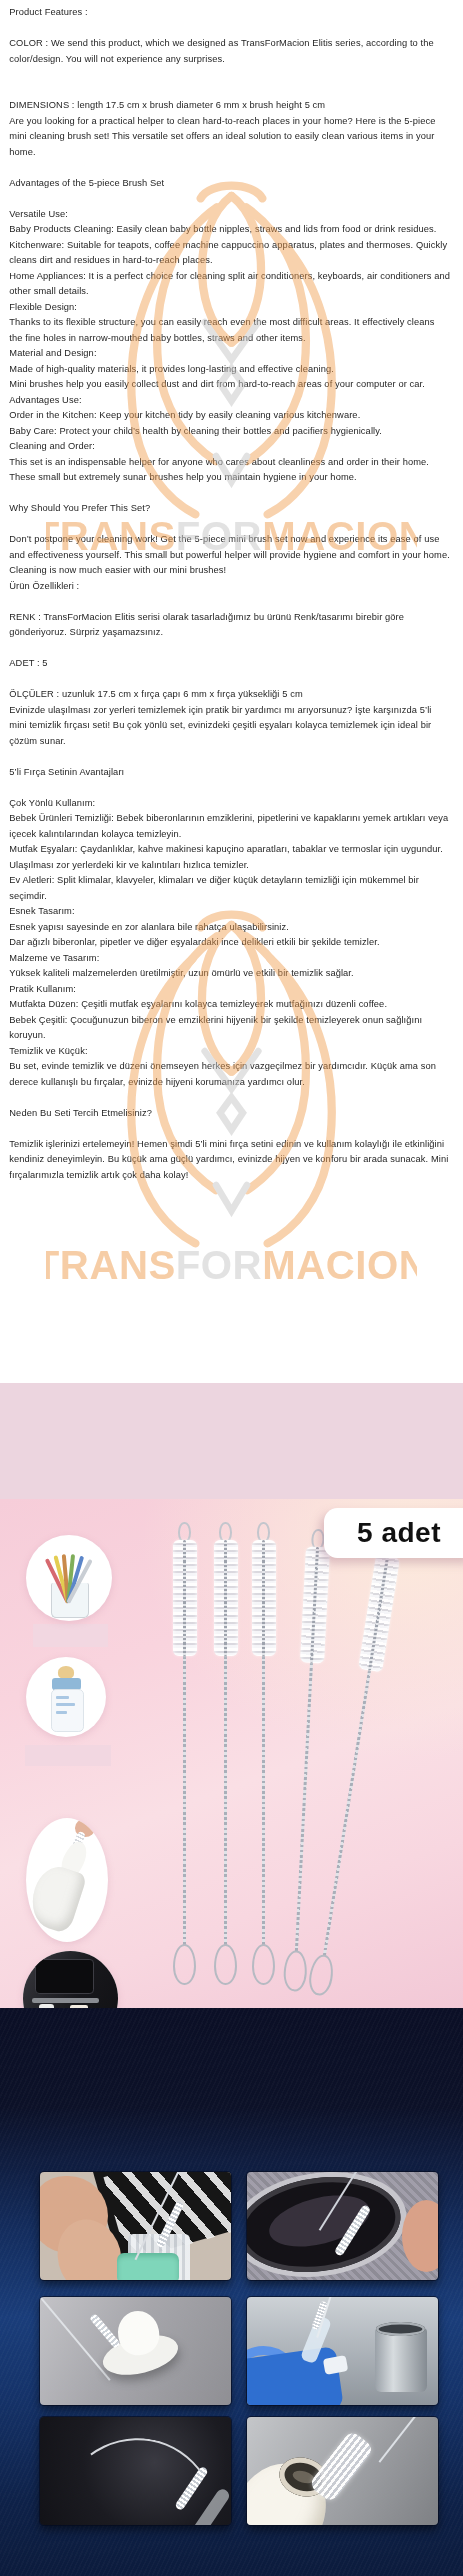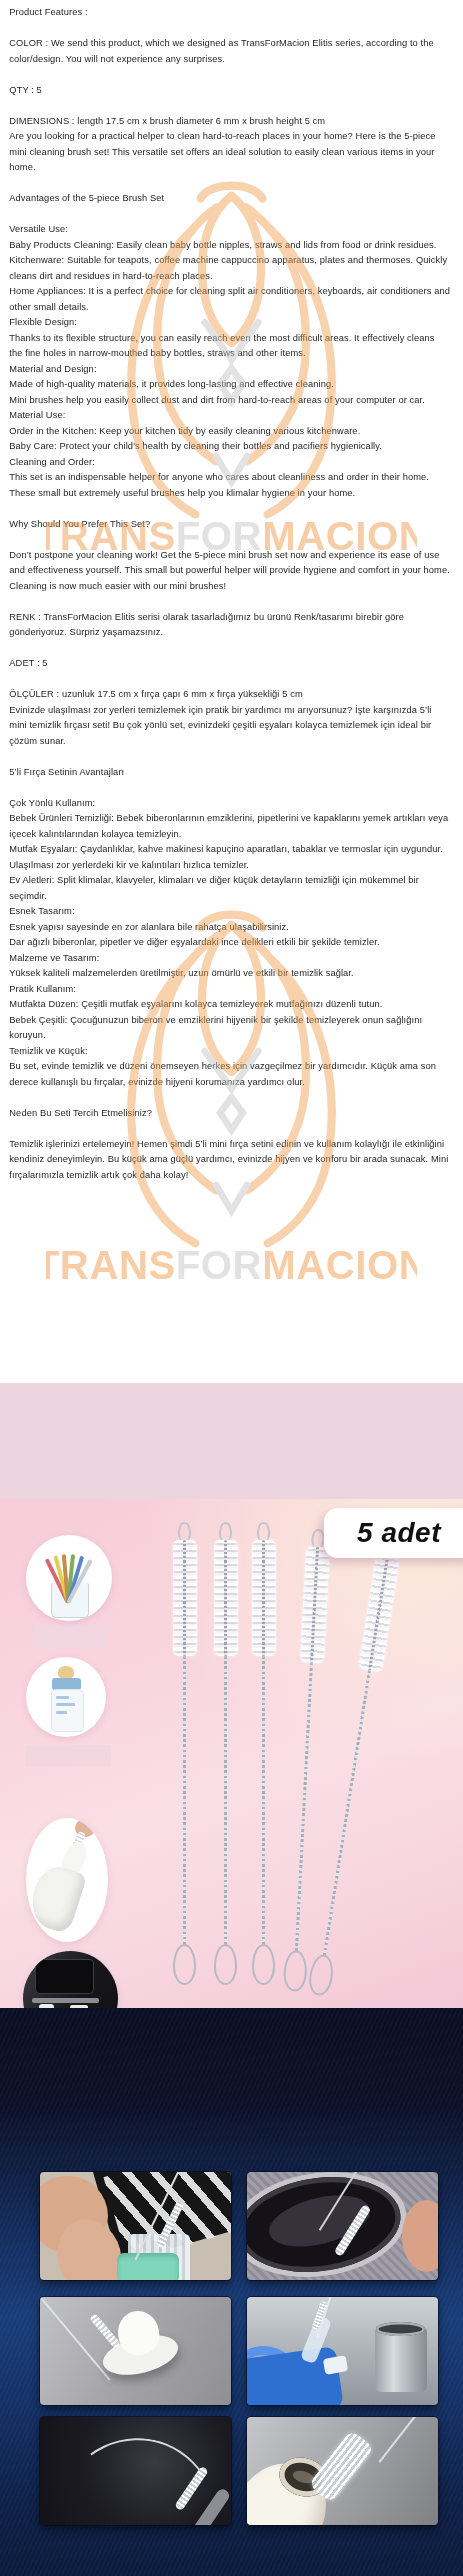--- a/index.html
+++ b/index.html
@@ -14,21 +14,21 @@
   
   .wm{position:absolute;width:371px;height:397px;left:46px;opacity:.5;pointer-events:none;z-index:5;}
   .wm svg{width:100%;height:100%;display:block;}
   .wm1{top:170px;} .wm2{top:899px;}
 
   
   .pink-band{position:absolute;left:0;top:1383px;width:464px;height:116px;background:#ecd5df;}
   .product-img{position:absolute;left:0;top:1499px;width:464px;height:509px;overflow:hidden;
     background:
       radial-gradient(120% 90% at 88% 8%, rgba(252,236,220,.95) 0%, rgba(252,221,226,0) 48%),
-      linear-gradient(160deg,#f6cdd9 0%,#f9d4de 30%,#fadfe5 55%,#f8d7e0 75%,#f2c8d6 100%); font-style: italic;}
+      linear-gradient(160deg,#f6cdd9 0%,#f9d4de 30%,#fadfe5 55%,#f8d7e0 75%,#f2c8d6 100%);}
   .badge{position:absolute;left:324px;top:9.3px;width:150px;height:50px;background:#fff;
     border-radius:13.4px 0 0 13.4px;box-shadow:-4.1px 5.2px 9.3px rgba(160,110,135,.35);
     display:flex;align-items:center;justify-content:center;z-index:8;}
   .badge span{font-size:28px;font-weight:bold;color:#111;letter-spacing:0.5px;}
 
   
   .brush{position:absolute;width:29px;display:flex;flex-direction:column;align-items:center;transform-origin:50% 0;z-index:4;}
   .b-loop-top{width:8.2px;height:16.5px;border:2.1px solid #c3c6cd;border-radius:50%;margin-bottom:-2.1px;}
   .b-head{width:24px;height:116px;border-radius:6.2px;position:relative;
     background:repeating-linear-gradient(180deg,rgba(255,255,255,.98) 0 2.6px,rgba(213,216,223,.85) 2.6px 4.6px,rgba(245,246,249,.97) 4.6px 7.2px);
@@ -136,70 +136,70 @@
 <div class="page">
 
   <div class="text-area">
     <div class="text-col">
       <div>
 
       <p class="h">Product Features :</p>
           <p class="gap"></p>
           <p class="b">COLOR : We send this product, which we designed as TransForMacion Elitis series, according to the color/design. You will not experience any surprises.</p>
           <p class="gap"></p>
-          <p class="b">QTY : 5</p>
           <p class="gap"></p>
           <p class="b">DIMENSIONS : length 17.5 cm x brush diameter 6 mm x brush height 5 cm</p>
           <p class="b">Are you looking for a practical helper to clean hard-to-reach places in your home? Here is the 5-piece mini cleaning brush set! This versatile set offers an ideal solution to easily clean various items in your home.</p>
           <p class="gap"></p>
           <p class="b">Advantages of the 5-piece Brush Set</p>
           <p class="gap"></p>
           <p class="b">Versatile Use:</p>
           <p class="b">Baby Products Cleaning: Easily clean baby bottle nipples, straws and lids from food or drink residues.</p>
           <p class="b">Kitchenware: Suitable for teapots, coffee machine cappuccino apparatus, plates and thermoses. Quickly cleans dirt and residues in hard-to-reach places.</p>
           <p class="b">Home Appliances: It is a perfect choice for cleaning split air conditioners, keyboards, air conditioners and other small details.</p>
           <p class="b">Flexible Design:</p>
           <p class="b">Thanks to its flexible structure, you can easily reach even the most difficult areas. It effectively cleans the fine holes in narrow-mouthed baby bottles, straws and other items.</p>
           <p class="b">Material and Design:</p>
           <p class="b">Made of high-quality materials, it provides long-lasting and effective cleaning.</p>
           <p class="b">Mini brushes help you easily collect dust and dirt from hard-to-reach areas of your computer or car.</p>
-          <p class="b">Material Use:</p>
+          <p class="b">Advantages Use:</p>
           <p class="b">Order in the Kitchen: Keep your kitchen tidy by easily cleaning various kitchenware.</p>
           <p class="b">Baby Care: Protect your child’s health by cleaning their bottles and pacifiers hygienically.</p>
           <p class="b">Cleaning and Order:</p>
           <p class="b">This set is an indispensable helper for anyone who cares about cleanliness and order in their home.</p>
-          <p class="b">These small but extremely useful brushes help you klimalar hygiene in your home.</p>
+          <p class="b">These small but extremely sunar brushes help you maintain hygiene in your home.</p>
           <p class="gap"></p>
           <p class="b">Why Should You Prefer This Set?</p>
           <p class="gap"></p>
           <p class="b">Don’t postpone your cleaning work! Get the 5-piece mini brush set now and experience its ease of use and effectiveness yourself. This small but powerful helper will provide hygiene and comfort in your home. Cleaning is now much easier with our mini brushes!</p>
         </div>
       <div>
 
+      <p class="h">Ürün Özellikleri :</p>
           <p class="gap"></p>
           <p class="b">RENK : TransForMacion Elitis serisi olarak tasarladığımız bu ürünü Renk/tasarımı birebir göre gönderiyoruz. Sürpriz yaşamazsınız.</p>
           <p class="gap"></p>
           <p class="b">ADET : 5</p>
           <p class="gap"></p>
           <p class="b">ÖLÇÜLER : uzunluk 17.5 cm x fırça çapı 6 mm x fırça yüksekliği 5 cm</p>
           <p class="b">Evinizde ulaşılması zor yerleri temizlemek için pratik bir yardımcı mı arıyorsunuz? İşte karşınızda 5’li mini temizlik fırçası seti! Bu çok yönlü set, evinizdeki çeşitli eşyaları kolayca temizlemek için ideal bir çözüm sunar.</p>
           <p class="gap"></p>
           <p class="b">5’li Fırça Setinin Avantajları</p>
           <p class="gap"></p>
           <p class="b">Çok Yönlü Kullanım:</p>
           <p class="b">Bebek Ürünleri Temizliği: Bebek biberonlarının emziklerini, pipetlerini ve kapaklarını yemek artıkları veya içecek kalıntılarından kolayca temizleyin.</p>
           <p class="b">Mutfak Eşyaları: Çaydanlıklar, kahve makinesi kapuçino aparatları, tabaklar ve termoslar için uygundur. Ulaşılması zor yerlerdeki kir ve kalıntıları hızlıca temizler.</p>
           <p class="b">Ev Aletleri: Split klimalar, klavyeler, klimaları ve diğer küçük detayların temizliği için mükemmel bir seçimdir.</p>
           <p class="b">Esnek Tasarım:</p>
           <p class="b">Esnek yapısı sayesinde en zor alanlara bile rahatça ulaşabilirsiniz.</p>
           <p class="b">Dar ağızlı biberonlar, pipetler ve diğer eşyalardaki ince delikleri etkili bir şekilde temizler.</p>
           <p class="b">Malzeme ve Tasarım:</p>
           <p class="b">Yüksek kaliteli malzemelerden üretilmiştir, uzun ömürlü ve etkili bir temizlik sağlar.</p>
           <p class="b">Pratik Kullanım:</p>
-          <p class="b">Mutfakta Düzen: Çeşitli mutfak eşyalarını kolayca temizleyerek mutfağınızı düzenli tutun.</p>
+          <p class="b">Mutfakta Düzen: Çeşitli mutfak eşyalarını kolayca temizleyerek mutfağınızı düzenli coffee.</p>
           <p class="b">Bebek Çeşitli: Çocuğunuzun biberon ve emziklerini hijyenik bir şekilde temizleyerek onun sağlığını koruyun.</p>
           <p class="b">Temizlik ve Küçük:</p>
           <p class="b">Bu set, evinde temizlik ve düzeni önemseyen herkes için vazgeçilmez bir yardımcıdır. Küçük ama son derece kullanışlı bu fırçalar, evinizde hijyeni korumanıza yardımcı olur.</p>
           <p class="gap"></p>
           <p class="b">Neden Bu Seti Tercih Etmelisiniz?</p>
           <p class="gap"></p>
           <p class="b">Temizlik işlerinizi ertelemeyin! Hemen şimdi 5’li mini fırça setini edinin ve kullanım kolaylığı ile etkinliğini kendiniz deneyimleyin. Bu küçük ama güçlü yardımcı, evinizde hijyen ve konforu bir arada sunacak. Mini fırçalarımızla temizlik artık çok daha kolay!</p>
         </div>
     </div>
 

